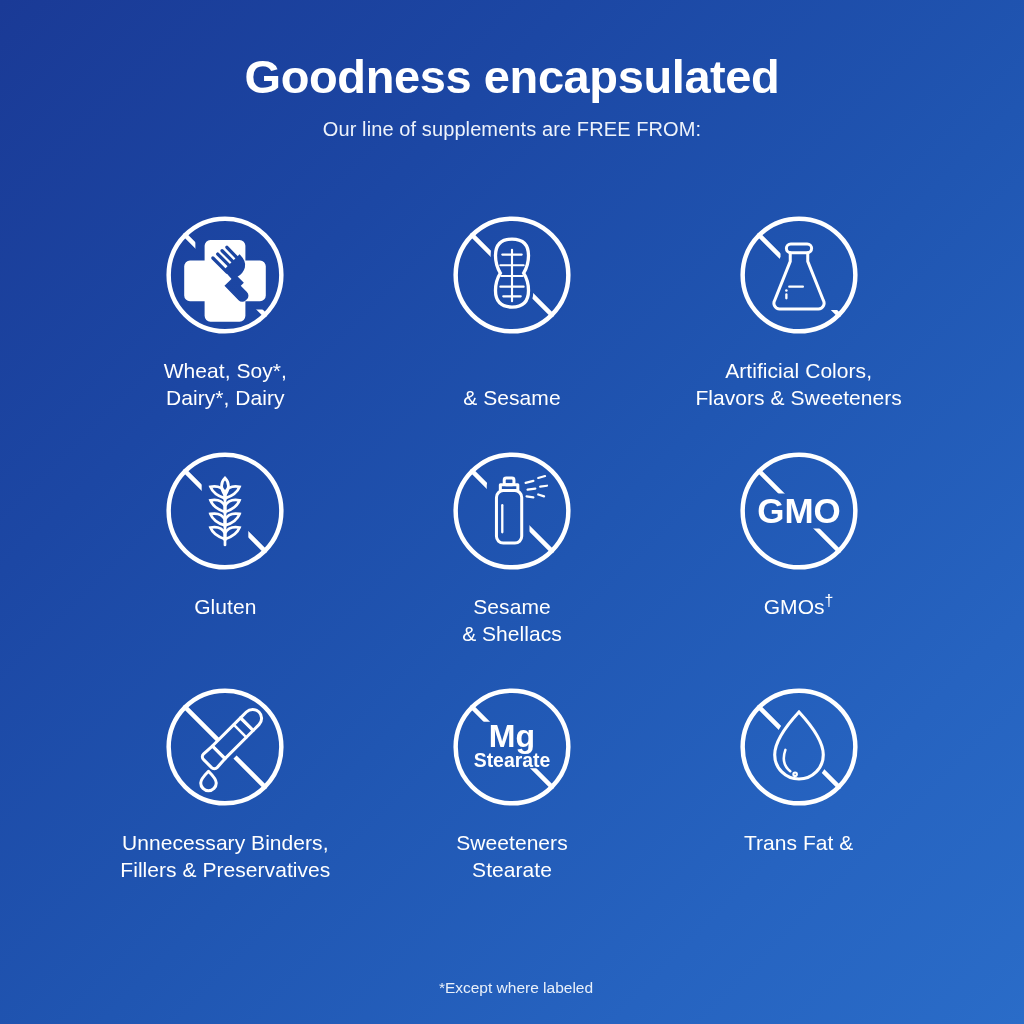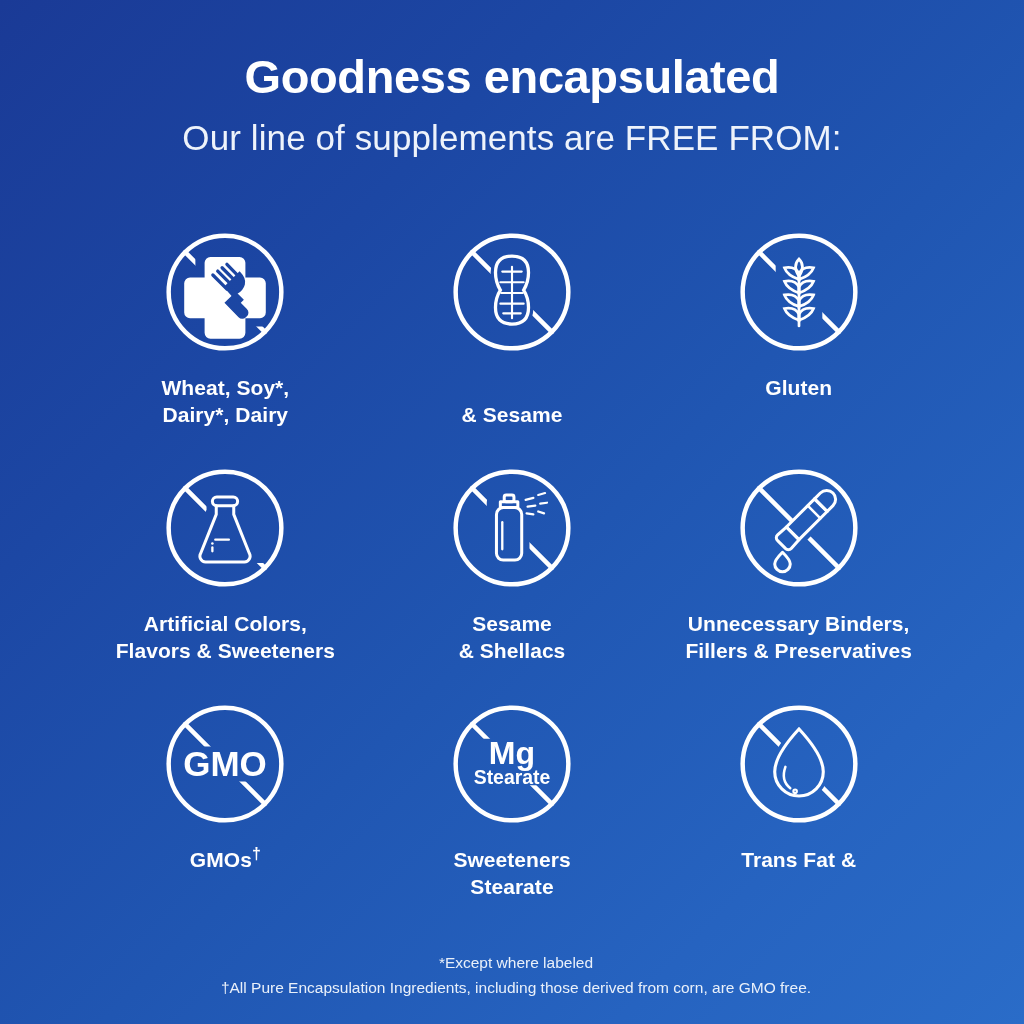--- a/index.html
+++ b/index.html
@@ -17,21 +17,21 @@
   
   .header { width:100%; text-align:center; padding-top:52px; }
   .title {
     font-size:47px;
     font-weight:bold;
     letter-spacing:-0.4px;
     line-height:1.06;
     color:#ffffff;
   }
   .subtitle {
-    font-size:35px;
+    font-size:20px;
     font-weight:400;
     margin-top:16px;
     color:#eef3fb;
     letter-spacing:0.1px;
   }
 
   
   .grid {
     width:860px;
     margin-top:42px;
@@ -40,21 +40,21 @@
     grid-auto-rows:236px;
     column-gap:0px;
   }
   .cell { display:flex; flex-direction:column; align-items:center; }
   .icon-wrap { width:136px; height:136px; display:block; }
   .icon-wrap svg { display:block; width:136px; height:136px; overflow:visible; }
 
   .cell-label {
     margin-top:14px;
     font-size:21px;
-    font-weight:bold;
+    font-weight:normal;
     line-height:1.30;
     text-align:center;
     color:#ffffff;
     letter-spacing:0.05px;
     max-width:260px;
   }
   .cell-label .dagger { font-size:16px; vertical-align:super; line-height:0; }
 
   
   .footnotes {
@@ -144,20 +144,50 @@
             <line x1="58" y1="60" x2="82" y2="60"></line>
             <line x1="59" y1="71" x2="81" y2="71"></line>
             <line x1="58" y1="82" x2="82" y2="82"></line>
             <line x1="61" y1="92" x2="79" y2="92"></line>
           </g>
         </svg>
       </span>
       <div class="cell-label">
         <br>
         <span>&amp; Sesame</span>
+      </div>
+    </div>
+
+    <div class="cell">
+      <span class="icon-wrap">
+        <svg viewBox="0 0 140 140">
+          <defs>
+            <mask id="m4">
+              <rect x="0" y="0" width="140" height="140" fill="#fff"></rect>
+              <path d="M55 38 h30 v14 l22 50 h-74 l22 -50 z" fill="#000" stroke="#000" stroke-width="8"></path>
+            </mask>
+          </defs>
+          <circle cx="70" cy="70" r="58" fill="none" stroke="#ffffff" stroke-width="4.6"></circle>
+          <line x1="29" y1="29" x2="111" y2="111" stroke="#ffffff" stroke-width="4.6" stroke-linecap="round" mask="url(#m4)"></line>
+          <g fill="none" stroke="#ffffff" stroke-width="3.1" stroke-linejoin="round" stroke-linecap="round">
+
+            <rect x="57" y="38" width="26" height="9" rx="4.5"></rect>
+
+            <path d="M61 47 v9 L45 96 a6 6 0 0 0 5 9 h40 a6 6 0 0 0 5 -9 L79 56 v-9"></path>
+
+            <line x1="60" y1="82" x2="74" y2="82" stroke-width="2.4"></line>
+
+            <line x1="57" y1="94" x2="57" y2="90" stroke-width="2.4"></line>
+            <line x1="57" y1="86" x2="57" y2="86" stroke-width="2.6"></line>
+          </g>
+        </svg>
+      </span>
+      <div class="cell-label">
+        <span>Artificial Colors,</span><br>
+        <span>Flavors &amp; Sweeteners</span>
       </div>
     </div>
 
     <div class="cell">
       <span class="icon-wrap">
         <svg viewBox="0 0 140 140">
           <defs>
             <mask id="m3">
               <rect x="0" y="0" width="140" height="140" fill="#fff"></rect>
               <rect x="46" y="32" width="48" height="74" rx="8" fill="#000"></rect>
@@ -184,50 +214,20 @@
       </span>
       <div class="cell-label">
         <span>Gluten</span>
       </div>
     </div>
 
     <div class="cell">
       <span class="icon-wrap">
         <svg viewBox="0 0 140 140">
           <defs>
-            <mask id="m4">
-              <rect x="0" y="0" width="140" height="140" fill="#fff"></rect>
-              <path d="M55 38 h30 v14 l22 50 h-74 l22 -50 z" fill="#000" stroke="#000" stroke-width="8"></path>
-            </mask>
-          </defs>
-          <circle cx="70" cy="70" r="58" fill="none" stroke="#ffffff" stroke-width="4.6"></circle>
-          <line x1="29" y1="29" x2="111" y2="111" stroke="#ffffff" stroke-width="4.6" stroke-linecap="round" mask="url(#m4)"></line>
-          <g fill="none" stroke="#ffffff" stroke-width="3.1" stroke-linejoin="round" stroke-linecap="round">
-
-            <rect x="57" y="38" width="26" height="9" rx="4.5"></rect>
-
-            <path d="M61 47 v9 L45 96 a6 6 0 0 0 5 9 h40 a6 6 0 0 0 5 -9 L79 56 v-9"></path>
-
-            <line x1="60" y1="82" x2="74" y2="82" stroke-width="2.4"></line>
-
-            <line x1="57" y1="94" x2="57" y2="90" stroke-width="2.4"></line>
-            <line x1="57" y1="86" x2="57" y2="86" stroke-width="2.6"></line>
-          </g>
-        </svg>
-      </span>
-      <div class="cell-label">
-        <span>Artificial Colors,</span><br>
-        <span>Flavors &amp; Sweeteners</span>
-      </div>
-    </div>
-
-    <div class="cell">
-      <span class="icon-wrap">
-        <svg viewBox="0 0 140 140">
-          <defs>
             <mask id="m5">
               <rect x="0" y="0" width="140" height="140" fill="#fff"></rect>
               <rect x="48" y="34" width="36" height="72" rx="10" fill="#000" stroke="#000" stroke-width="8"></rect>
               <rect x="84" y="36" width="26" height="20" fill="#000"></rect>
             </mask>
           </defs>
           <circle cx="70" cy="70" r="58" fill="none" stroke="#ffffff" stroke-width="4.6"></circle>
           <line x1="29" y1="29" x2="111" y2="111" stroke="#ffffff" stroke-width="4.6" stroke-linecap="round" mask="url(#m5)"></line>
           <g fill="none" stroke="#ffffff" stroke-width="3.1" stroke-linejoin="round" stroke-linecap="round">
 
@@ -253,20 +253,39 @@
       <div class="cell-label">
         <span>Sesame</span><br>
         <span>&amp; Shellacs</span>
       </div>
     </div>
 
     <div class="cell">
       <span class="icon-wrap">
         <svg viewBox="0 0 140 140">
           <defs>
+            <mask id="m6">
+              <rect x="0" y="0" width="140" height="140" fill="#fff"></rect>
+              <rect x="26" y="52" width="88" height="36" rx="4" fill="#000"></rect>
+            </mask>
+          </defs>
+          <circle cx="70" cy="70" r="58" fill="none" stroke="#ffffff" stroke-width="4.6"></circle>
+          <line x1="29" y1="29" x2="111" y2="111" stroke="#ffffff" stroke-width="4.6" stroke-linecap="round" mask="url(#m6)"></line>
+          <text class="icon-text-lg" x="70" y="82" text-anchor="middle" font-size="36" fill="#ffffff">GMO</text>
+        </svg>
+      </span>
+      <div class="cell-label">
+        <span>GMOs</span><span class="dagger">†</span>
+      </div>
+    </div>
+
+    <div class="cell">
+      <span class="icon-wrap">
+        <svg viewBox="0 0 140 140">
+          <defs>
             <mask id="m7">
               <rect x="0" y="0" width="140" height="140" fill="#fff"></rect>
               <g fill="#000" stroke="#000" stroke-width="8" stroke-linejoin="round">
                 <path d="M95 36 l12 12 -44 44 -12 -12 z"></path>
                 <path d="M56 76 l10 10 -10 12 -10 -10 z"></path>
                 <circle cx="52" cy="102" r="11"></circle>
               </g>
             </mask>
           </defs>
           <circle cx="70" cy="70" r="58" fill="none" stroke="#ffffff" stroke-width="4.6"></circle>
@@ -288,39 +307,20 @@
       <div class="cell-label">
         <span>Unnecessary Binders,</span><br>
         <span>Fillers &amp; Preservatives</span>
       </div>
     </div>
 
     <div class="cell">
       <span class="icon-wrap">
         <svg viewBox="0 0 140 140">
           <defs>
-            <mask id="m6">
-              <rect x="0" y="0" width="140" height="140" fill="#fff"></rect>
-              <rect x="26" y="52" width="88" height="36" rx="4" fill="#000"></rect>
-            </mask>
-          </defs>
-          <circle cx="70" cy="70" r="58" fill="none" stroke="#ffffff" stroke-width="4.6"></circle>
-          <line x1="29" y1="29" x2="111" y2="111" stroke="#ffffff" stroke-width="4.6" stroke-linecap="round" mask="url(#m6)"></line>
-          <text class="icon-text-lg" x="70" y="82" text-anchor="middle" font-size="36" fill="#ffffff">GMO</text>
-        </svg>
-      </span>
-      <div class="cell-label">
-        <span>GMOs</span><span class="dagger">†</span>
-      </div>
-    </div>
-
-    <div class="cell">
-      <span class="icon-wrap">
-        <svg viewBox="0 0 140 140">
-          <defs>
             <mask id="m8">
               <rect x="0" y="0" width="140" height="140" fill="#fff"></rect>
               <rect x="24" y="44" width="92" height="48" rx="4" fill="#000"></rect>
             </mask>
           </defs>
           <circle cx="70" cy="70" r="58" fill="none" stroke="#ffffff" stroke-width="4.6"></circle>
           <line x1="29" y1="29" x2="111" y2="111" stroke="#ffffff" stroke-width="4.6" stroke-linecap="round" mask="url(#m8)"></line>
           <text class="icon-text-lg" x="70" y="70" text-anchor="middle" font-size="33" fill="#ffffff">Mg</text>
           <text class="icon-text-sm" x="70" y="91" text-anchor="middle" font-size="20" fill="#ffffff">Stearate</text>
         </svg>
@@ -352,16 +352,15 @@
       </span>
       <div class="cell-label">
         <span>Trans Fat &amp;</span><br>
       </div>
     </div>
 
   </div>
 
   <div class="footnotes">
     <div class="footnote">*Except where labeled</div>
-    <div class="footnote">†All Pure Encapsulation Ingredients, including those derived from corn, are GMO free.</div>
   </div>
 
 </div>
 
 </body></html>

